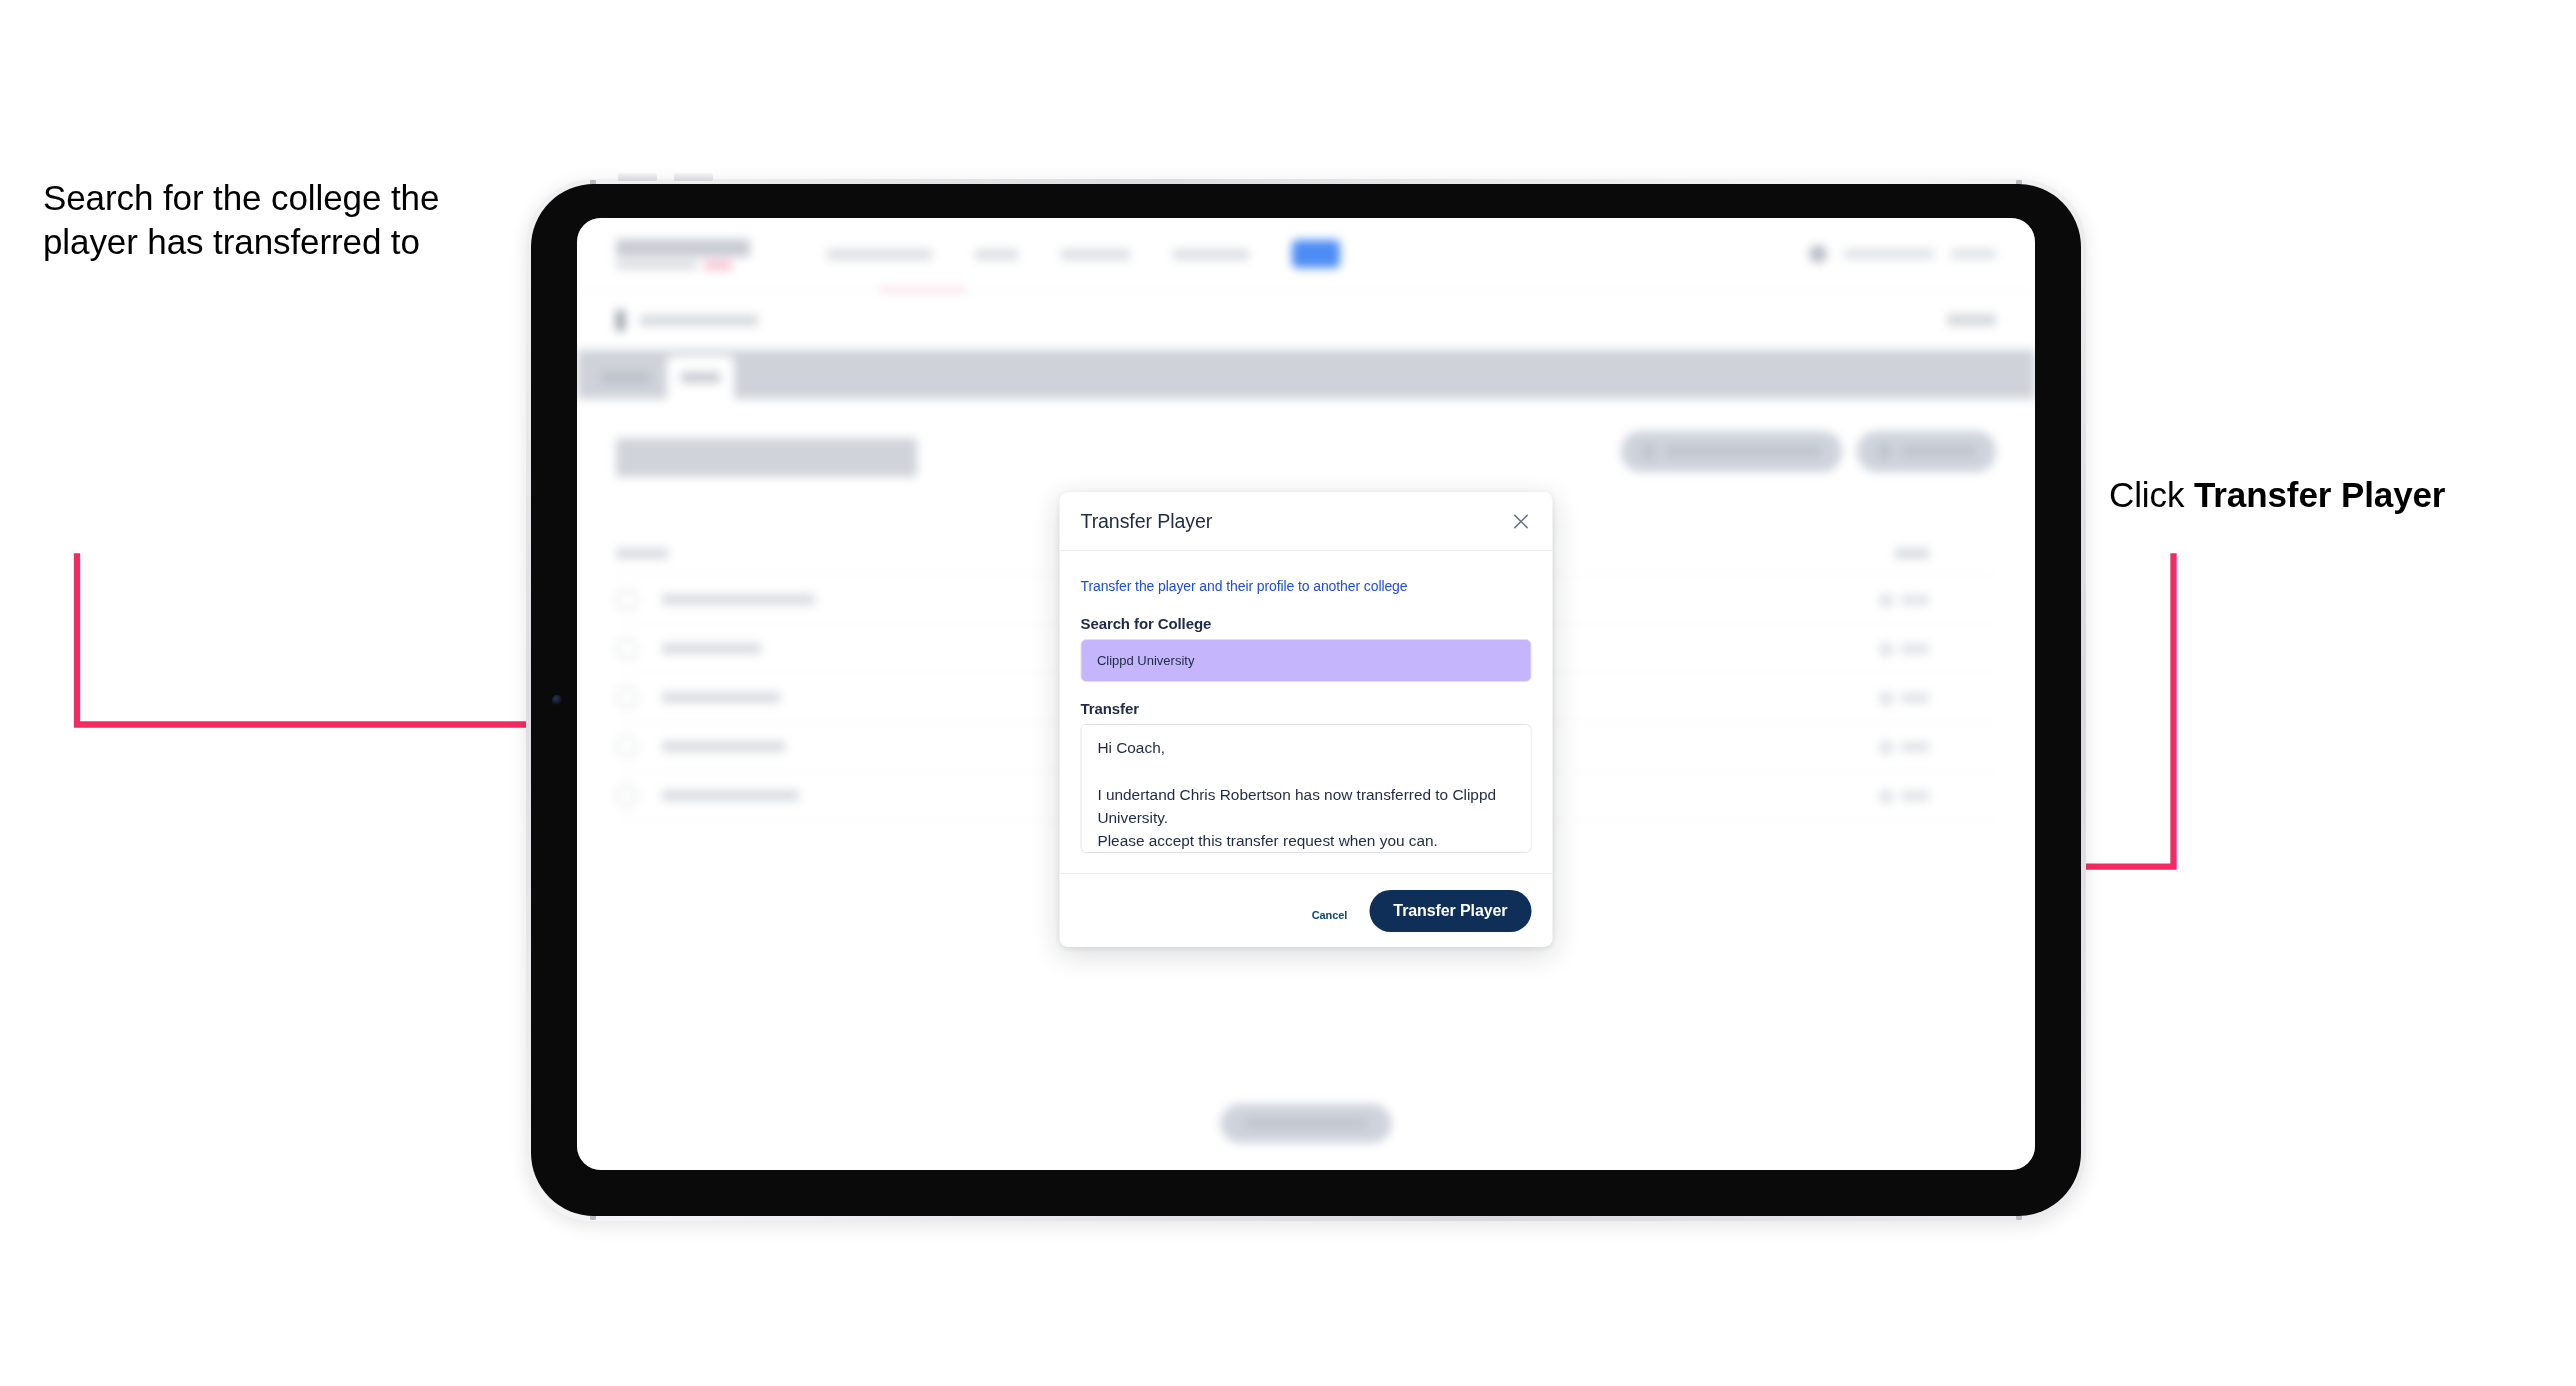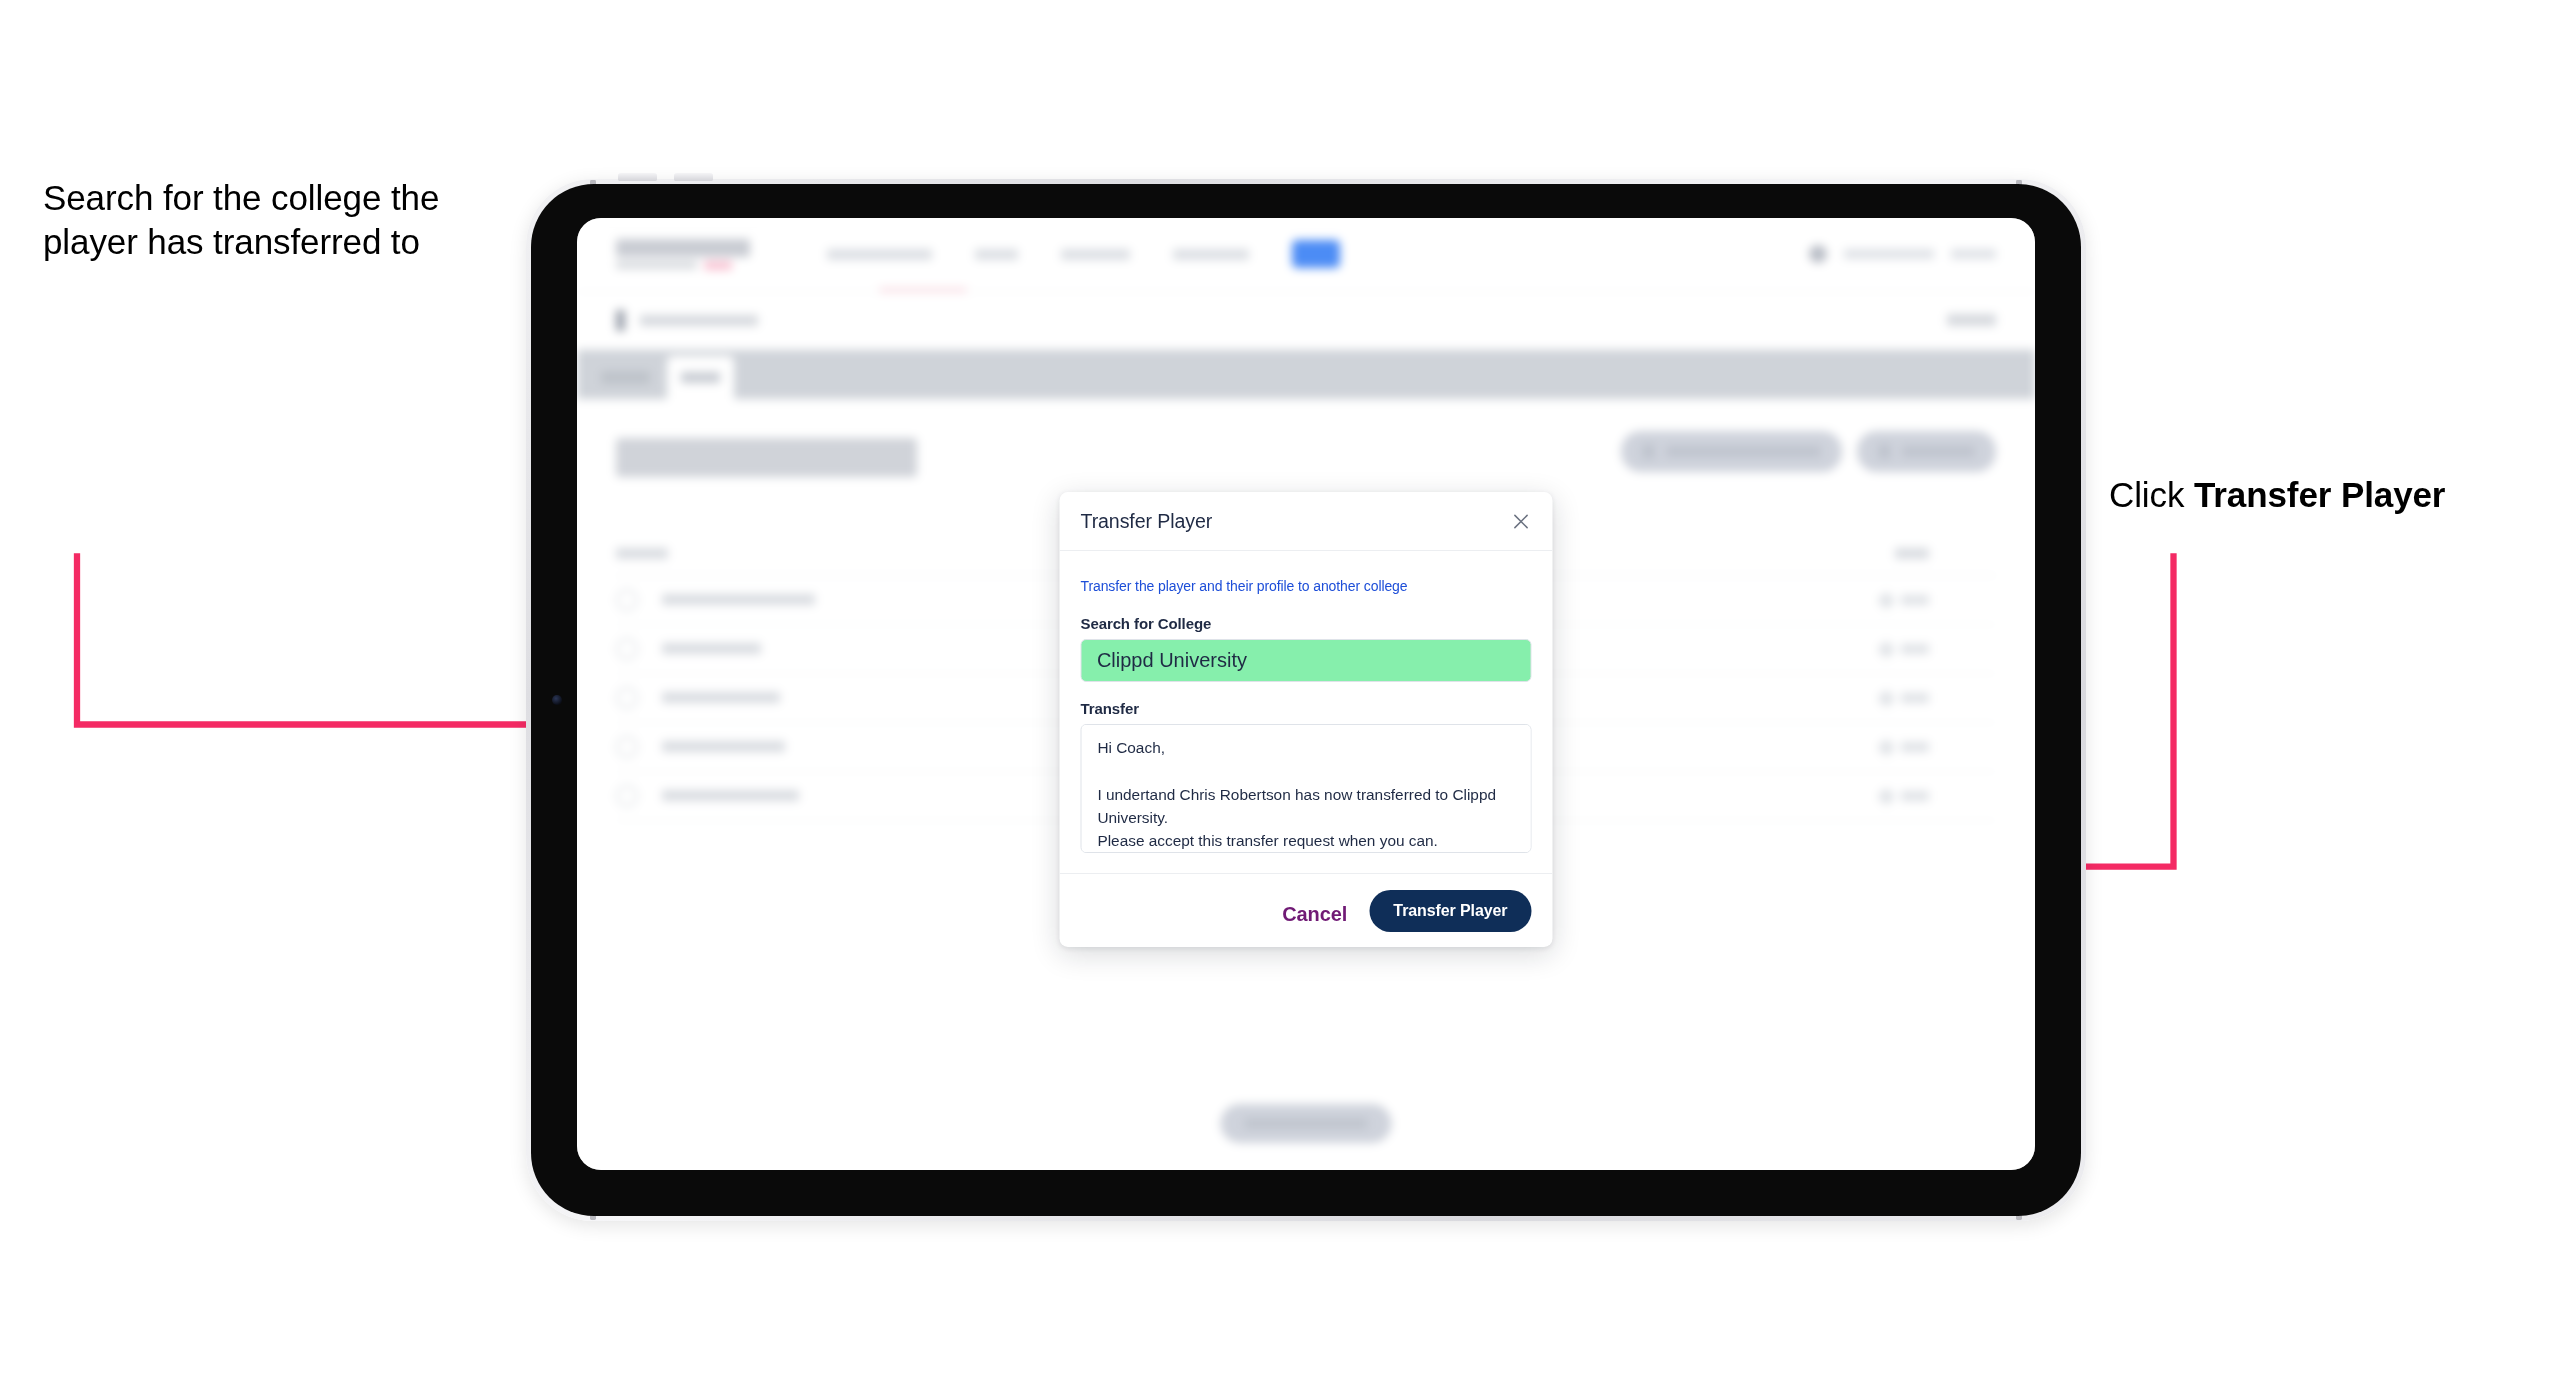--- a/index.html
+++ b/index.html
@@ -317,24 +317,24 @@
     margin: 0 0 7px 0;
     letter-spacing: -0.1px;
   }
   .text-input {
     width: 100%;
     box-sizing: border-box;
     height: 43px;
     border: 1.4px solid #dfe3e9;
     border-radius: 5.6px;
     padding: 0 15.4px;
-    font-size: 20px;
+    font-size: 13px;
     color: #1f2a44;
     font-family: "Liberation Sans", sans-serif;
-    background: #86efac;
+    background: #c4b5fd;
     outline: none;
   }
   .field-gap { height: 18px; }
   .textarea {
     width: 100%;
     box-sizing: border-box;
     height: 129px;
     border: 1.4px solid #dfe3e9;
     border-radius: 5.6px;
     padding: 11.2px 15.4px;
@@ -350,23 +350,23 @@
     border-top: 1.4px solid #eceef1;
     padding: 15.4px 21px;
     display: flex;
     align-items: center;
     justify-content: flex-end;
     gap: 18px;
   }
   .btn-cancel {
     background: none;
     border: none;
-    font-size: 20px;
+    font-size: 11px;
     font-weight: bold;
-    color: #701a75;
+    color: #0c4a6e;
     font-family: "Liberation Sans", sans-serif;
     cursor: pointer;
     padding: 5.6px 4.2px;
     letter-spacing: -0.1px;
     margin-top: 8px;
   }
   .btn-primary {
     background: #0f2e58;
     border: none;
     border-radius: 21px;

